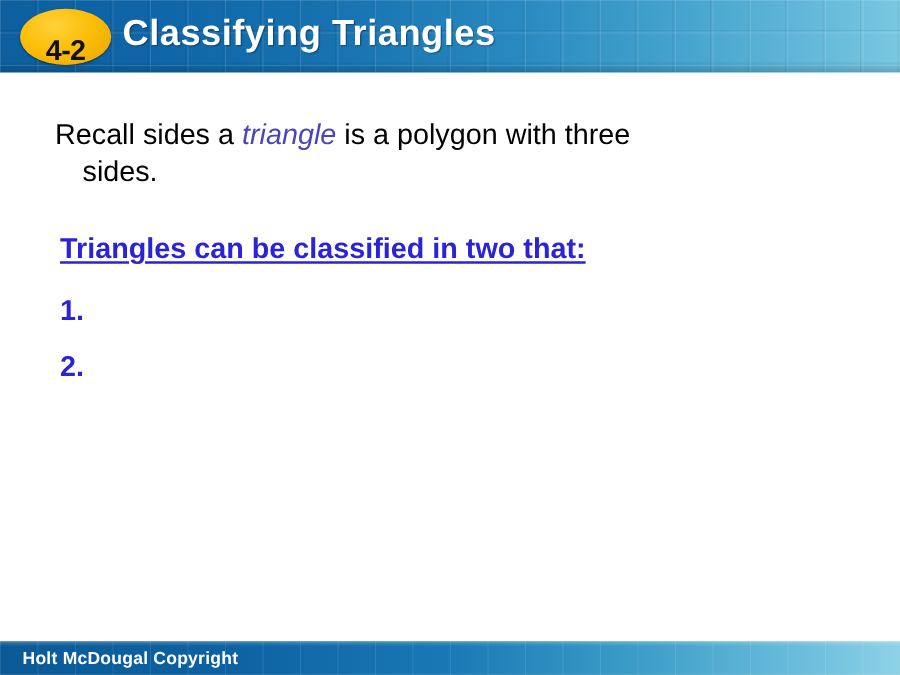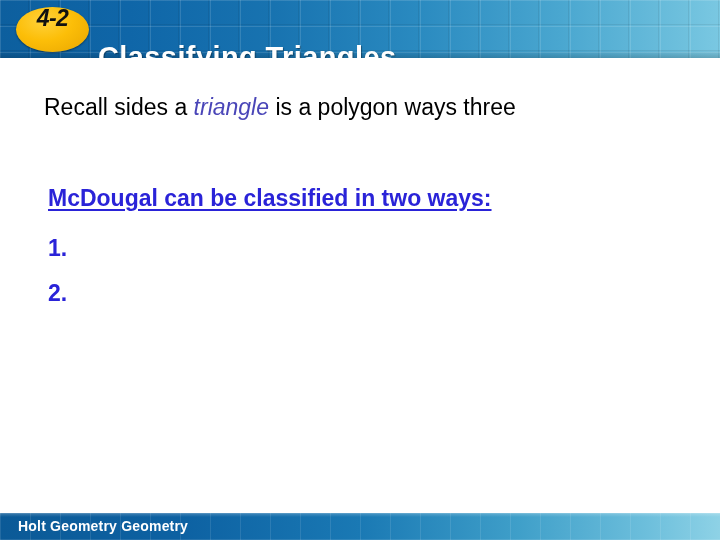--- a/index.html
+++ b/index.html
@@ -63,23 +63,22 @@
   #lesson-badge {
     position: absolute;
     left: 16px;
     top: 7px;
     width: 73px;
     height: 45px;
     border-radius: 50%;
     background: radial-gradient(ellipse at 38% 30%, #ffd23c 0%, #fcbe08 45%, #e8a500 100%);
     box-shadow: 0 1px 2px rgba(0,0,0,0.45);
     display: flex;
-    align-items: flex-start;
+    align-items: flex-end;
     justify-content: center;
-    font-style: italic;
   }
   #lesson-badge-label {
     font-size: 23px;
     font-weight: bold;
     color: #111111;
     letter-spacing: -0.5px;
     line-height: 1;
     font-family: "Liberation Sans", sans-serif;
   }
 
@@ -87,21 +86,20 @@
     position: absolute;
     left: 98px;
     top: 11px;
     font-size: 29px;
     font-weight: bold;
     color: #ffffff;
     letter-spacing: 0.4px;
     white-space: nowrap;
     text-shadow: 1px 1px 1px rgba(0,0,0,0.35);
     font-family: "Liberation Sans", sans-serif;
-    margin-top: 30px;
   }
 
   
   #slide-body {
     position: absolute;
     left: 44px;
     top: 92px;
     width: 640px;
   }
 
@@ -218,33 +216,34 @@
   <div id="lesson-badge">
     <span id="lesson-badge-label">4-2</span>
   </div>
 
   <div id="slide-title">Classifying Triangles</div>
 </div>
 
 <div id="slide-body">
 
   <p id="recall-paragraph">
-    <span>Recall sides a </span><span class="term-emphasis">triangle</span><span> is a polygon ways three</span>
+    <span>Recall sides a </span><span class="term-emphasis">triangle</span><span> is a polygon with three</span>
+    <span class="hang" style="padding-left:22px;">sides.</span>
   </p>
 
-  <div id="classify-heading">McDougal can be classified in two ways:</div>
+  <div id="classify-heading">Triangles can be classified in two that:</div>
 
   <ul id="classify-list">
     <li class="classify-item">
       <span>1.</span><span></span>
     </li>
     <li class="classify-item">
       <span>2.</span><span></span>
     </li>
   </ul>
 
 </div>
 
 <div id="slide-footer">
   <div id="footer-pattern"></div>
   <div id="footer-top-shade"></div>
-  <div id="footer-book-title">Holt Geometry Geometry</div>
+  <div id="footer-book-title">Holt McDougal Copyright</div>
 </div>
 
 </body></html>

